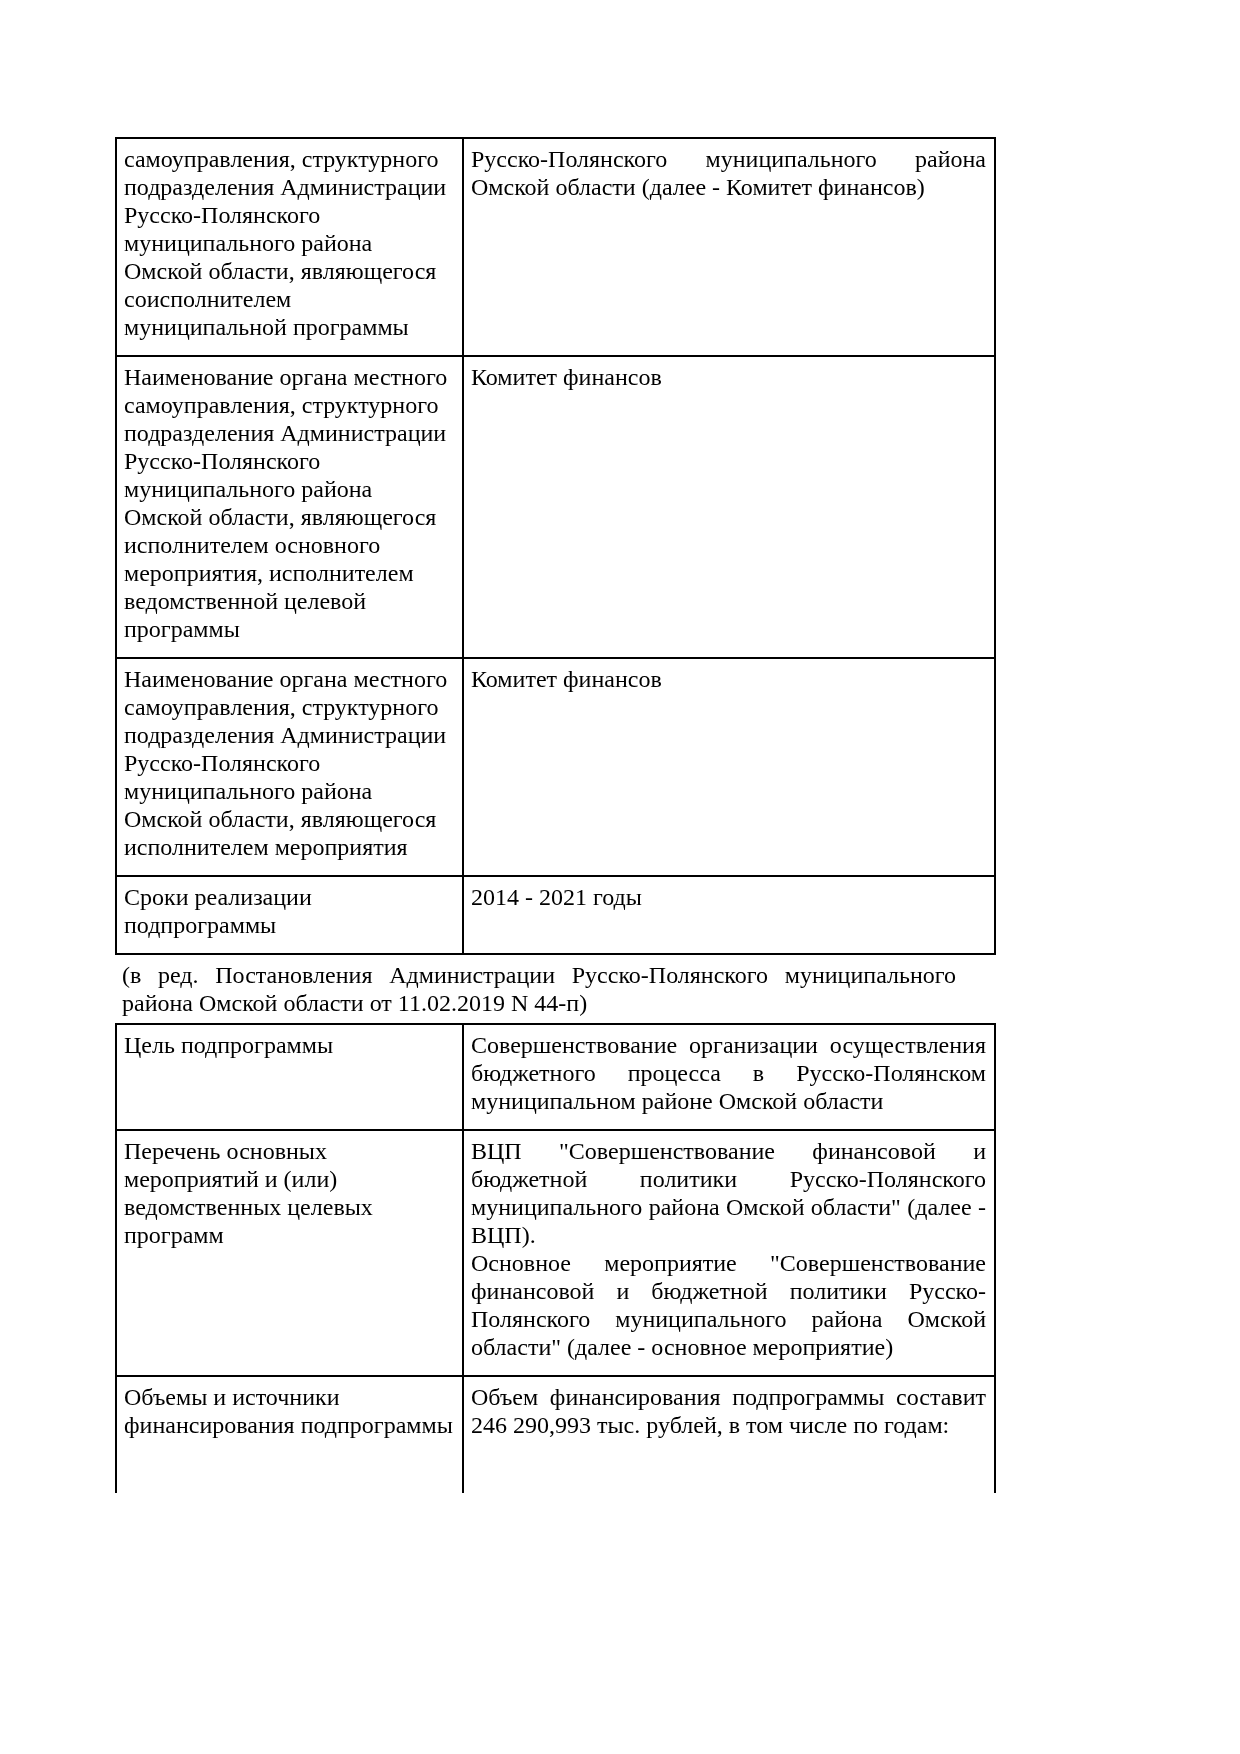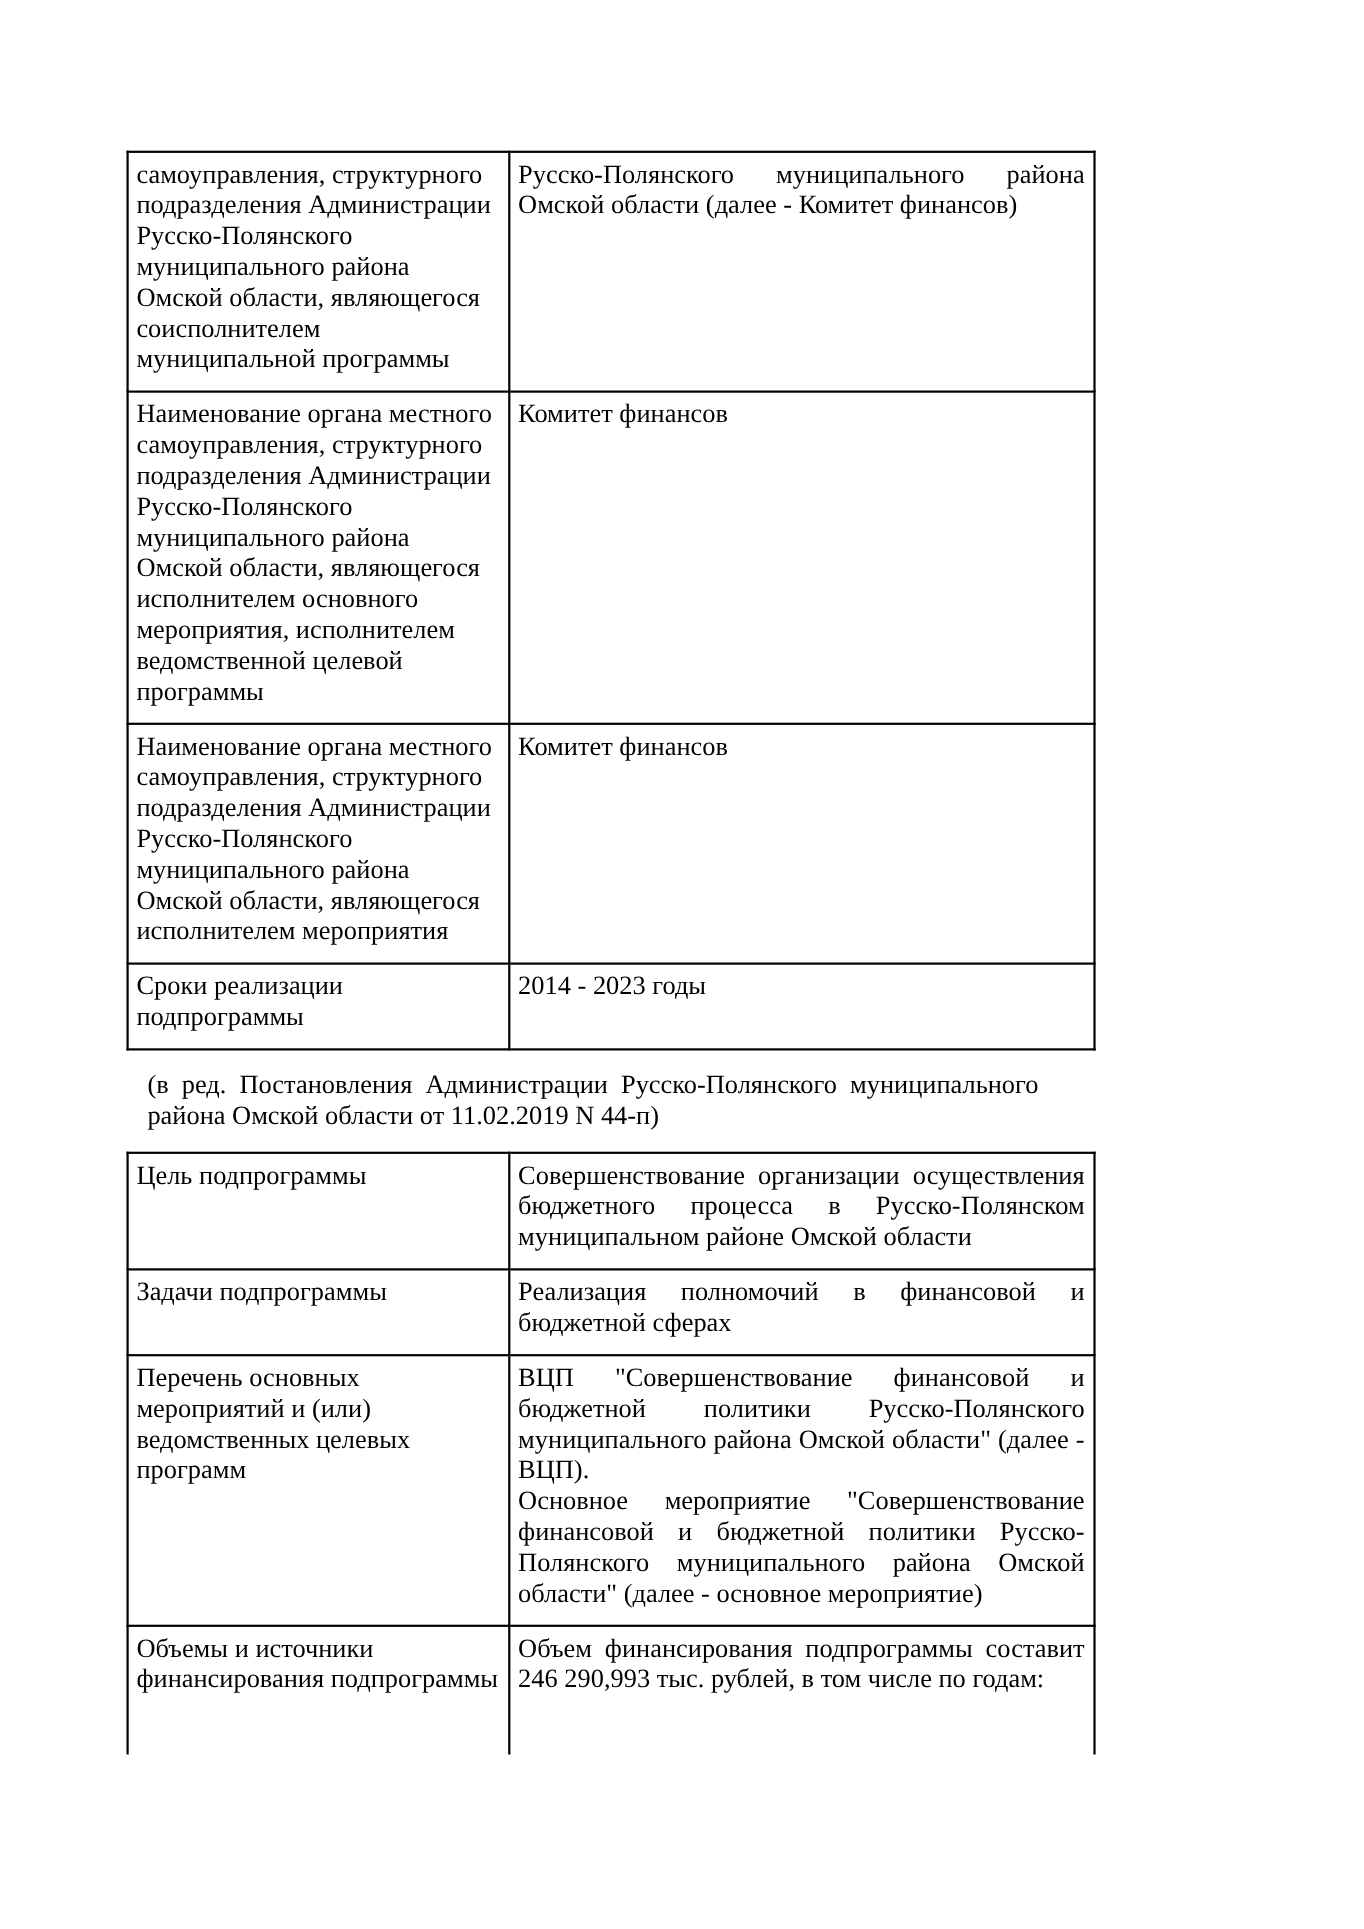--- a/index.html
+++ b/index.html
@@ -41,21 +41,21 @@
     width: 515px;
     text-align: justify;
   }
   
   table.passport.lower tr:last-child td {
     border-bottom: none;
     height: 96px;
     margin-top: 40px;
   }
   .amendment {
-    margin: 12px;
+    margin: 0;
     padding: 6px 4px 6px 7px;
     text-align: justify;
   }
   .para {
     margin: 0;
   }
 </style>
 </head>
 <body>
 
@@ -70,36 +70,32 @@
       <tr>
         <td class="cell-label">Наименование органа местного самоуправления, структурного подразделения Администрации Русско-Полянского муниципального района Омской области, являющегося исполнителем основного мероприятия, исполнителем ведомственной целевой программы</td>
         <td class="cell-value">Комитет финансов</td>
       </tr>
       <tr>
         <td class="cell-label">Наименование органа местного самоуправления, структурного подразделения Администрации Русско-Полянского муниципального района Омской области, являющегося исполнителем мероприятия</td>
         <td class="cell-value">Комитет финансов</td>
       </tr>
       <tr>
         <td class="cell-label">Сроки реализации подпрограммы</td>
-        <td class="cell-value">2014 - 2023 годы</td>
+        <td class="cell-value">2014 - 2021 годы</td>
       </tr>
     </tbody>
   </table>
 
   <p class="amendment">(в ред. Постановления Администрации Русско-Полянского муниципального района Омской области от 11.02.2019 N 44-п)</p>
 
   <table class="passport lower">
     <tbody>
       <tr>
         <td class="cell-label">Цель подпрограммы</td>
         <td class="cell-value">Совершенствование организации осуществления бюджетного процесса в Русско-Полянском муниципальном районе Омской области</td>
-      </tr>
-      <tr>
-        <td class="cell-label">Задачи подпрограммы</td>
-        <td class="cell-value">Реализация полномочий в финансовой и бюджетной сферах</td>
       </tr>
       <tr>
         <td class="cell-label">Перечень основных мероприятий и (или) ведомственных целевых программ</td>
         <td class="cell-value">
           <p class="para">ВЦП "Совершенствование финансовой и бюджетной политики Русско-Полянского муниципального района Омской области" (далее - ВЦП).</p>
           <p class="para">Основное мероприятие "Совершенствование финансовой и бюджетной политики Русско-Полянского муниципального района Омской области" (далее - основное мероприятие)</p>
         </td>
       </tr>
       <tr>
         <td class="cell-label">Объемы и источники финансирования подпрограммы</td>

